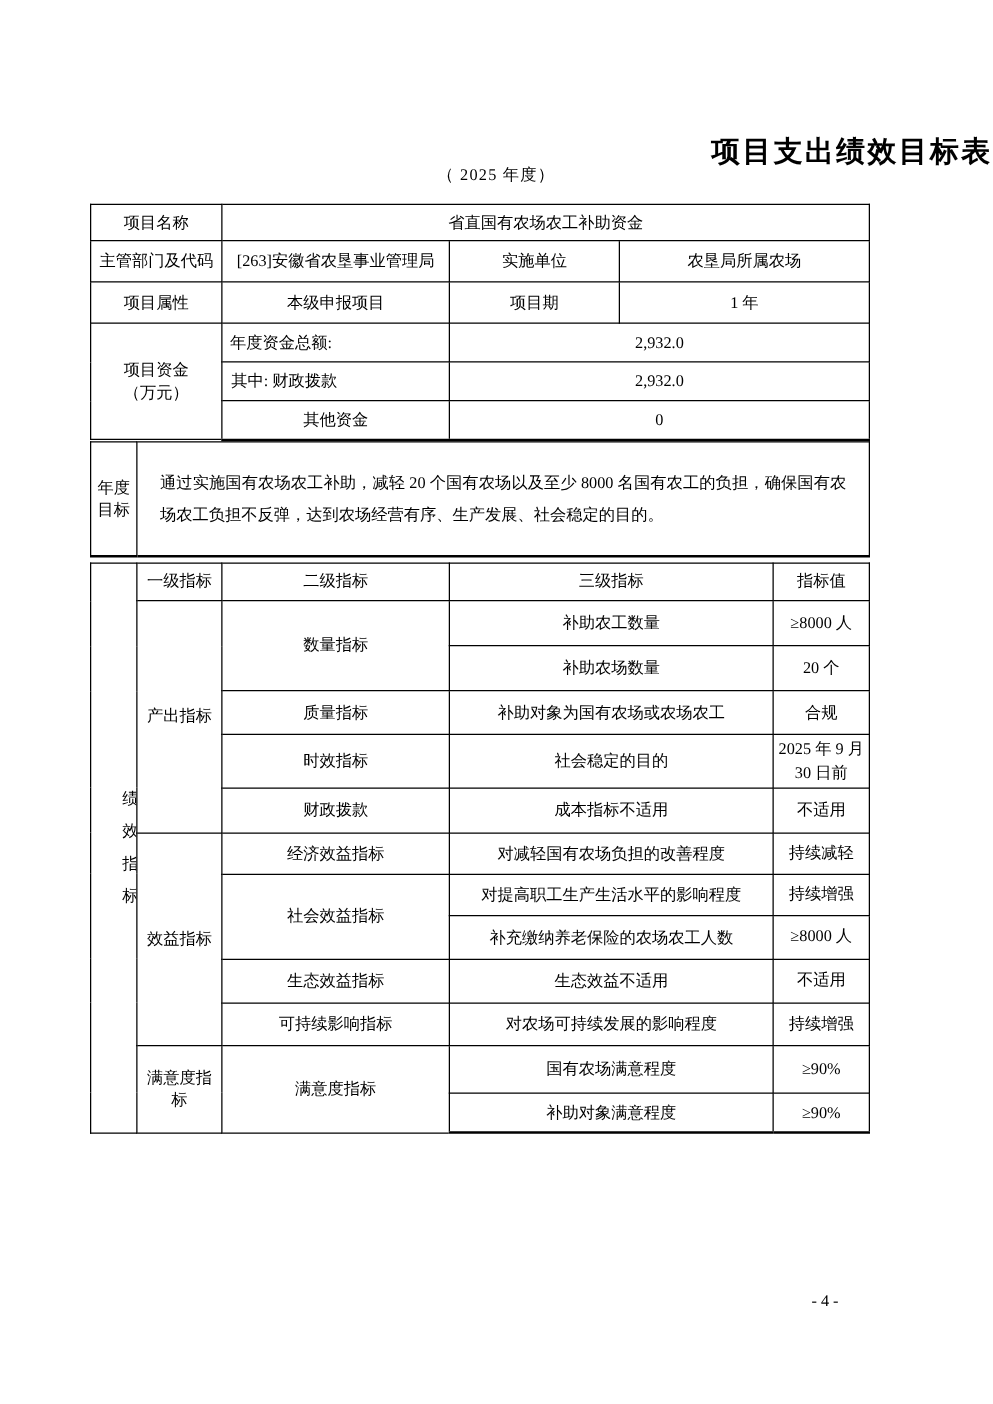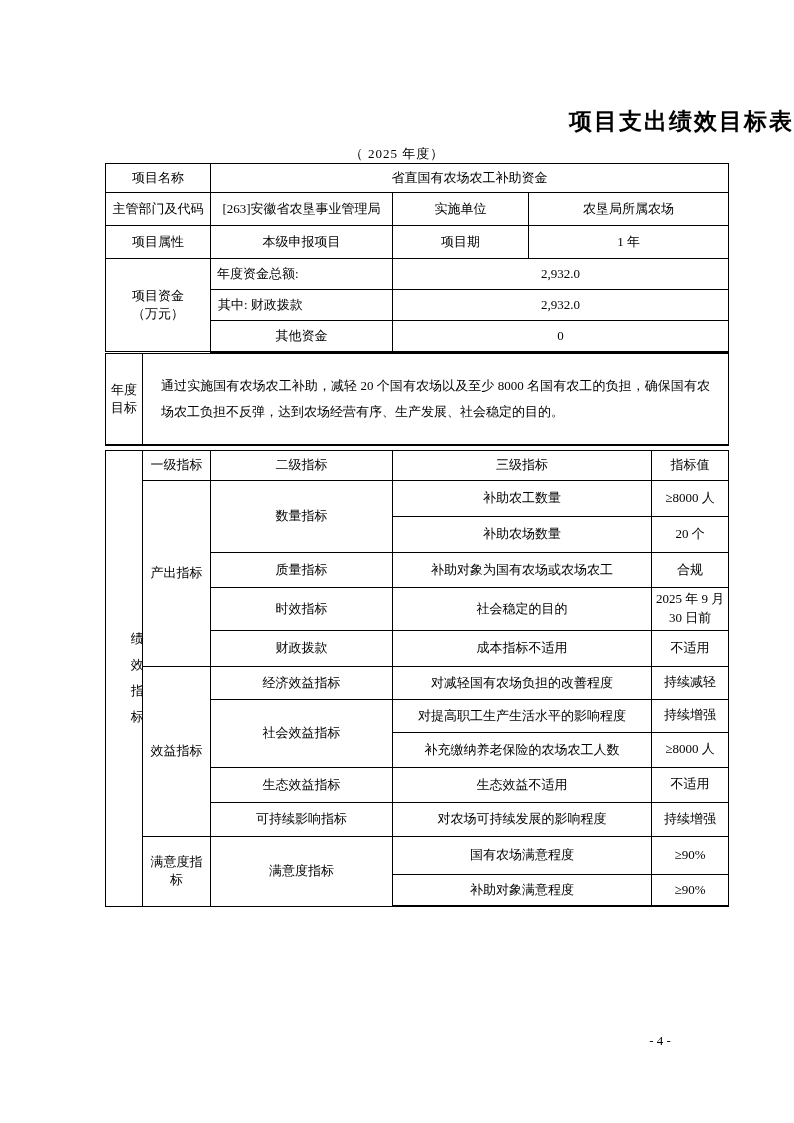--- a/index.html
+++ b/index.html
@@ -8,24 +8,24 @@
     position:relative;
     background:#ffffff;
     color:#000;
     font-family:"Liberation Serif","DejaVu Serif",serif;
   }
   .page-title {
     position:absolute; top:106px; left:0; width:794px;
     text-align:right; font-size:23px; font-weight:bold; letter-spacing:2px;
   }
   .page-subtitle {
-    position:absolute; top:145px; left:0; width:794px;
+    position:absolute; top:131px; left:0; width:794px;
     text-align:center; font-size:13px; letter-spacing:1px;
   }
-  .tables-wrap { position:absolute; left:105px; top:163px; width:623px; }
+  .tables-wrap { position:absolute; left:72px; top:163px; width:623px; }
   table { border-collapse:collapse; table-layout:fixed; width:623px; }
   td {
     border:1px solid #000;
     font-size:13px; line-height:1.4;
     text-align:center; vertical-align:middle;
     padding:2px 3px;
     overflow:hidden;
   }
   .prel { white-space:pre-line; }
   .left-pad5  { text-align:left; padding-left:6px; }

